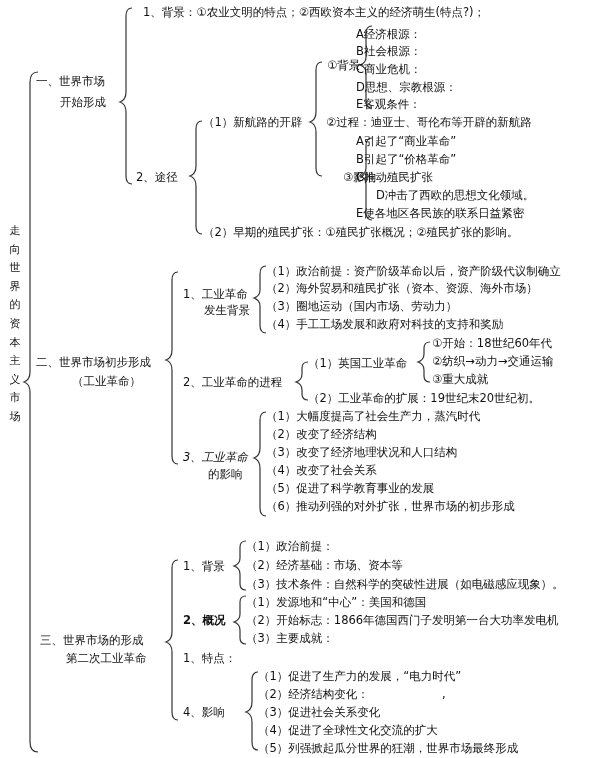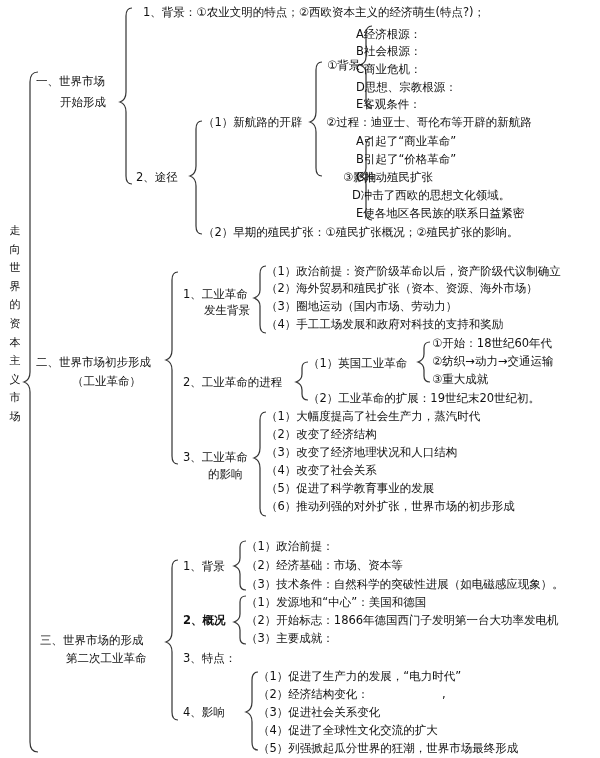--- a/index.html
+++ b/index.html
@@ -61,21 +61,21 @@
 <div class="t" style="left:327px;top:58px;">①背景</div>
 
 <div class="t" style="left:203px;top:115px;">（1）新航路的开辟</div>
 <div class="t" style="left:326px;top:115px;">②过程：迪亚士、哥伦布等开辟的新航路</div>
 
 <div class="t" style="left:136px;top:170px;">2、途径</div>
 
 <div class="t" style="left:356px;top:134px;">A引起了“商业革命”</div>
 <div class="t" style="left:356px;top:152px;">B引起了“价格革命”</div>
 <div class="t" style="left:356px;top:170px;">C推动殖民扩张</div>
-<div class="t" style="left:352px;top:188px;">D冲击了西欧的思想文化领域。</div>
+<div class="t" style="left:376px;top:188px;">D冲击了西欧的思想文化领域。</div>
 <div class="t" style="left:356px;top:206px;">E使各地区各民族的联系日益紧密</div>
 <div class="t" style="left:343px;top:170px;">③影响</div>
 
 <div class="t" style="left:203px;top:225px;">（2）早期的殖民扩张：①殖民扩张概况；②殖民扩张的影响。</div>
 
 <div class="t" style="left:36px;top:355px;">二、世界市场初步形成</div>
 <div class="t" style="left:72px;top:374px;">（工业革命）</div>
 
 <div class="t" style="left:183px;top:287px;">1、工业革命</div>
 <div class="t" style="left:204px;top:303px;">发生背景</div>
@@ -84,21 +84,21 @@
 <div class="t" style="left:266px;top:299px;">（3）圈地运动（国内市场、劳动力）</div>
 <div class="t" style="left:266px;top:317px;">（4）手工工场发展和政府对科技的支持和奖励</div>
 
 <div class="t" style="left:183px;top:375px;">2、工业革命的进程</div>
 <div class="t" style="left:308px;top:356px;">（1）英国工业革命</div>
 <div class="t" style="left:432px;top:336px;">①开始：18世纪60年代</div>
 <div class="t" style="left:432px;top:354px;">②纺织→动力→交通运输</div>
 <div class="t" style="left:432px;top:372px;">③重大成就</div>
 <div class="t" style="left:308px;top:391px;">（2）工业革命的扩展：19世纪末20世纪初。</div>
 
-<div class="t" style="left:183px;top:450px;">3、工业革命</div>
+<div class="t" style="left:183px;top:450px;font-style:italic;">3、工业革命</div>
 <div class="t" style="left:208px;top:467px;">的影响</div>
 <div class="t" style="left:266px;top:409px;text-align:right;">（1）大幅度提高了社会生产力，蒸汽时代</div>
 <div class="t" style="left:266px;top:427px;">（2）改变了经济结构</div>
 <div class="t" style="left:266px;top:445px;">（3）改变了经济地理状况和人口结构</div>
 <div class="t" style="left:266px;top:463px;">（4）改变了社会关系</div>
 <div class="t" style="left:266px;top:481px;">（5）促进了科学教育事业的发展</div>
 <div class="t" style="left:266px;top:499px;">（6）推动列强的对外扩张，世界市场的初步形成</div>
 
 <div class="t" style="left:40px;top:633px;">三、世界市场的形成</div>
 <div class="t" style="left:66px;top:651px;">第二次工业革命</div>
@@ -106,21 +106,21 @@
 <div class="t" style="left:183px;top:559px;">1、背景</div>
 <div class="t" style="left:246px;top:539px;">（1）政治前提：</div>
 <div class="t" style="left:246px;top:558px;">（2）经济基础：市场、资本等</div>
 <div class="t" style="left:246px;top:577px;">（3）技术条件：自然科学的突破性进展（如电磁感应现象）。</div>
 
 <div class="t" style="left:183px;top:613px;font-weight:bold;">2、概况</div>
 <div class="t" style="left:246px;top:595px;">（1）发源地和“中心”：美国和德国</div>
 <div class="t" style="left:246px;top:613px;">（2）开始标志：1866年德国西门子发明第一台大功率发电机</div>
 <div class="t" style="left:246px;top:631px;">（3）主要成就：</div>
 
-<div class="t" style="left:183px;top:651px;">3、特点：</div>
+<div class="t" style="left:183px;top:651px;">1、特点：</div>
 
 <div class="t" style="left:183px;top:705px;">4、影响</div>
 <div class="t" style="left:258px;top:669px;">（1）促进了生产力的发展，“电力时代”</div>
 <div class="t" style="left:258px;top:687px;">（2）经济结构变化：</div>
 <div class="t" style="left:442px;top:687px;">,</div>
 <div class="t" style="left:258px;top:705px;text-align:center;">（3）促进社会关系变化</div>
 <div class="t" style="left:258px;top:723px;">（4）促进了全球性文化交流的扩大</div>
 <div class="t" style="left:258px;top:741px;">（5）列强掀起瓜分世界的狂潮，世界市场最终形成</div>
 
 </body></html>

